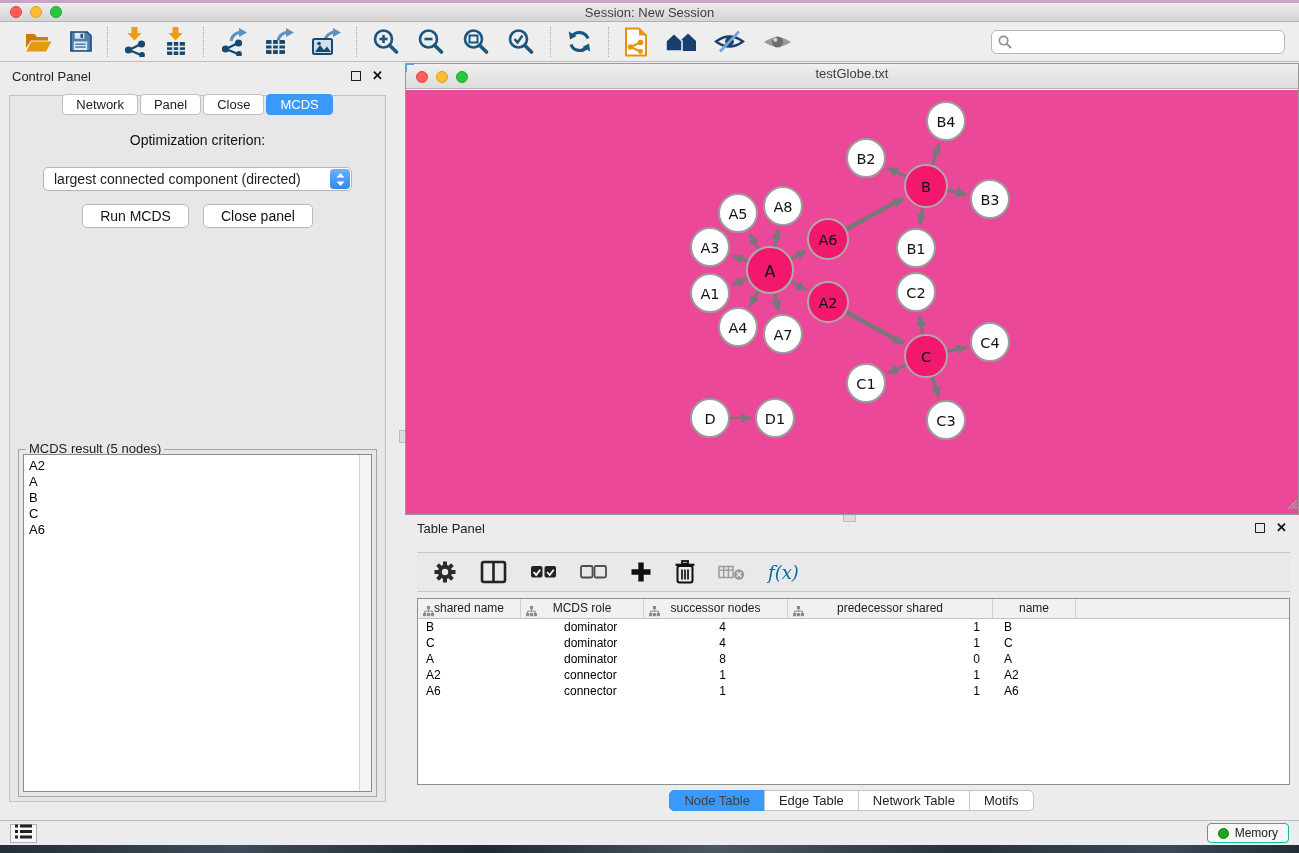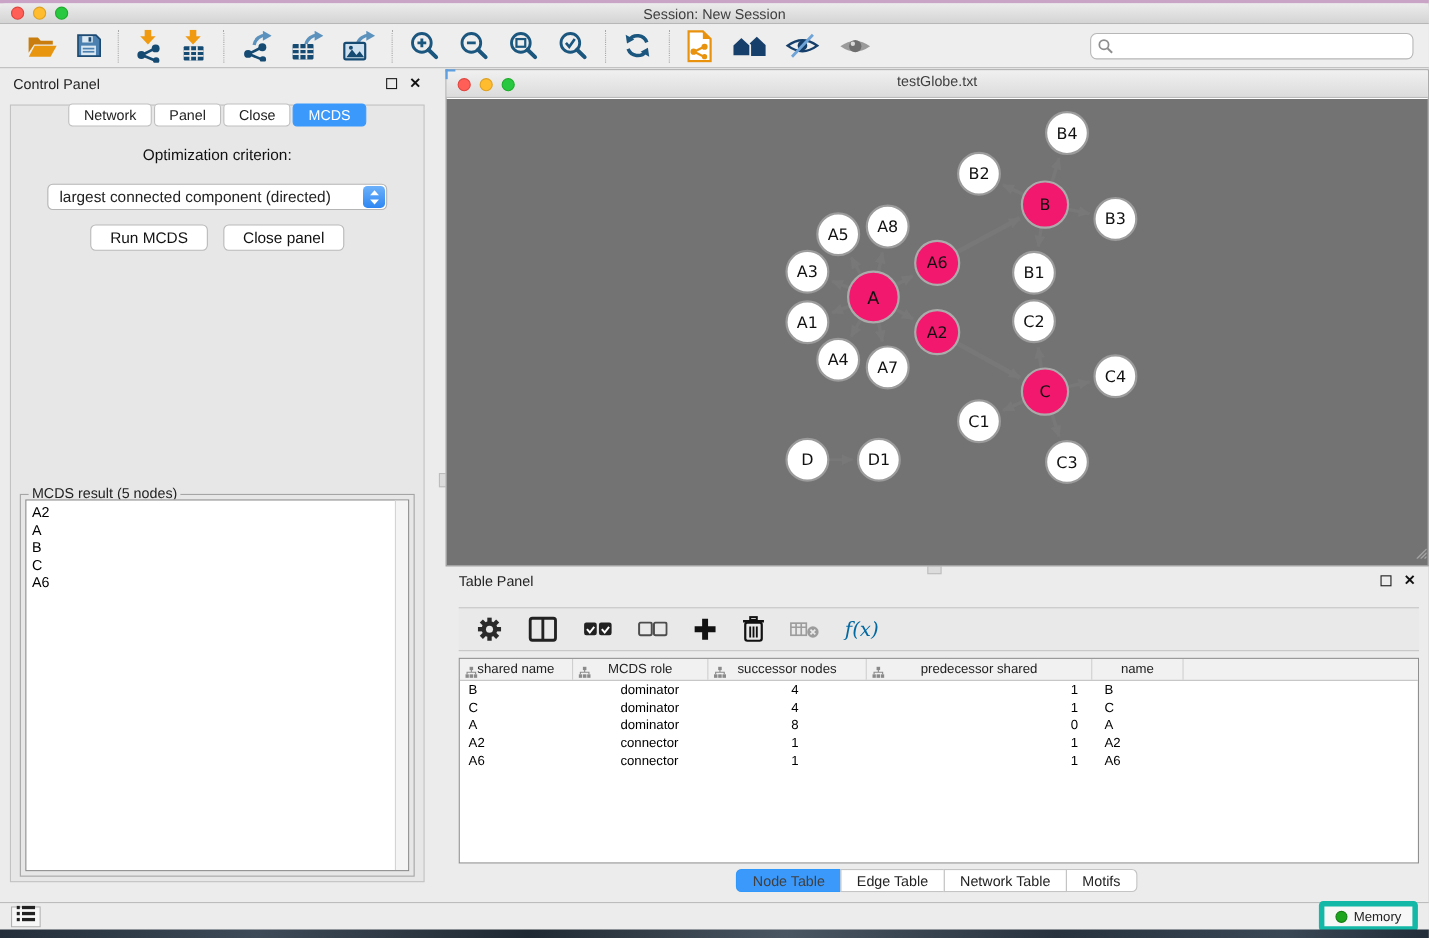--- a/index.html
+++ b/index.html
@@ -64,21 +64,21 @@
   .grip-h { position:absolute; left:843px; top:514px; width:13px; height:8px; background:#dcdcdc; border:1px solid #bdbdbd; }
 
   
   .network-window { position:absolute; left:405px; top:63px; width:894px; height:452px;
                     background:#fff; border:1px solid #9a9a9a; }
   .nw-titlebar { position:relative; height:25px; background:linear-gradient(#f0f0f0,#dcdcdc);
                  border-bottom:1px solid #b3b3b3; }
   .nw-lights { position:absolute; left:10px; top:7px; display:flex; gap:8px; }
   .focus-corner { position:absolute; top:-1px; left:-1px; width:9px; height:9px;
                   border-top:2px solid #5d9fe0; border-left:2px solid #5d9fe0; }
-  .nw-canvas { position:absolute; top:26px; left:0; right:0; bottom:0; background:#737373;padding-left:24px; }
+  .nw-canvas { position:absolute; top:26px; left:0; right:0; bottom:0; background:#ec4899; }
   .resize-grip { position:absolute; right:1px; bottom:1px; }
 
   
   .table-panel { position:absolute; left:405px; top:515px; width:894px; bottom:33px; }
   .tp-header { height:26px; display:flex; align-items:center; padding:0 12px 0 12px; font-size:13px; }
   .tp-toolbar { margin:11px 9px 0 12px; height:40px; border-top:1px solid #c6c6c6; border-bottom:1px solid #c6c6c6;
                 background:#e9e9e9; display:flex; align-items:center; gap:23px; padding:0 16px; }
   .fx-label { font-family:"DejaVu Serif", serif; font-style:italic; font-size:18px; color:#0369a1; }
   .tp-table { position:absolute; left:12px; right:9px; top:83px; height:187px; background:#fff;
               border:1px solid #8f8f8f; overflow:hidden; }
@@ -93,21 +93,21 @@
             margin-left:-1px; cursor:pointer; }
   .tp-tab:first-child { border-radius:5px 0 0 5px; }
   .tp-tab:last-child { border-radius:0 5px 5px 0; }
   .tp-tab.active { background:#3b99fc; border-color:#3097fb; color:#404040; }
 
   
   .statusbar { position:absolute; left:0; right:0; bottom:8px; height:25px; background:#ececec;
                border-top:1px solid #bcbcbc; display:flex; align-items:center; padding:0 10px; }
   .list-btn { width:27px; height:19px; border:1px solid #b2b2b2; background:#f7f7f7;
               display:flex; align-items:center; justify-content:center; cursor:pointer; }
-  .memory-btn { margin-left:auto; display:flex; align-items:center; gap:6px; border:5px solid #14b8a6;
+  .memory-btn { margin-left:auto; display:flex; align-items:center; gap:6px; border:1px solid #14b8a6;
                 background:#f7f7f7; border-radius:4px; padding:2px 10px; font-size:12px; cursor:pointer; }
   .mem-dot { width:11px; height:11px; border-radius:50%; background:#1ea51e; border:1px solid #158015; }
   .wallpaper { position:absolute; left:0; right:0; bottom:0; height:8px;
                background:linear-gradient(90deg,#232e3a,#3e4a57 18%,#1f2933 37%,#4a5662 55%,#27323e 74%,#3a4754 90%,#222d39); }
 </style>
 </head>
 <body>
 
 <div class="app">
   <div class="top-strip"></div>

